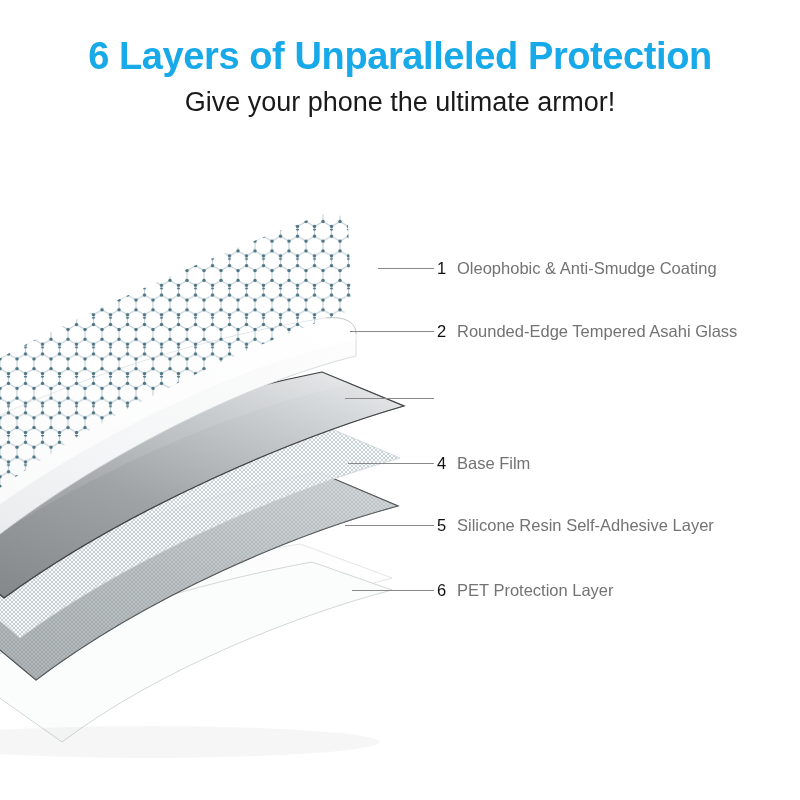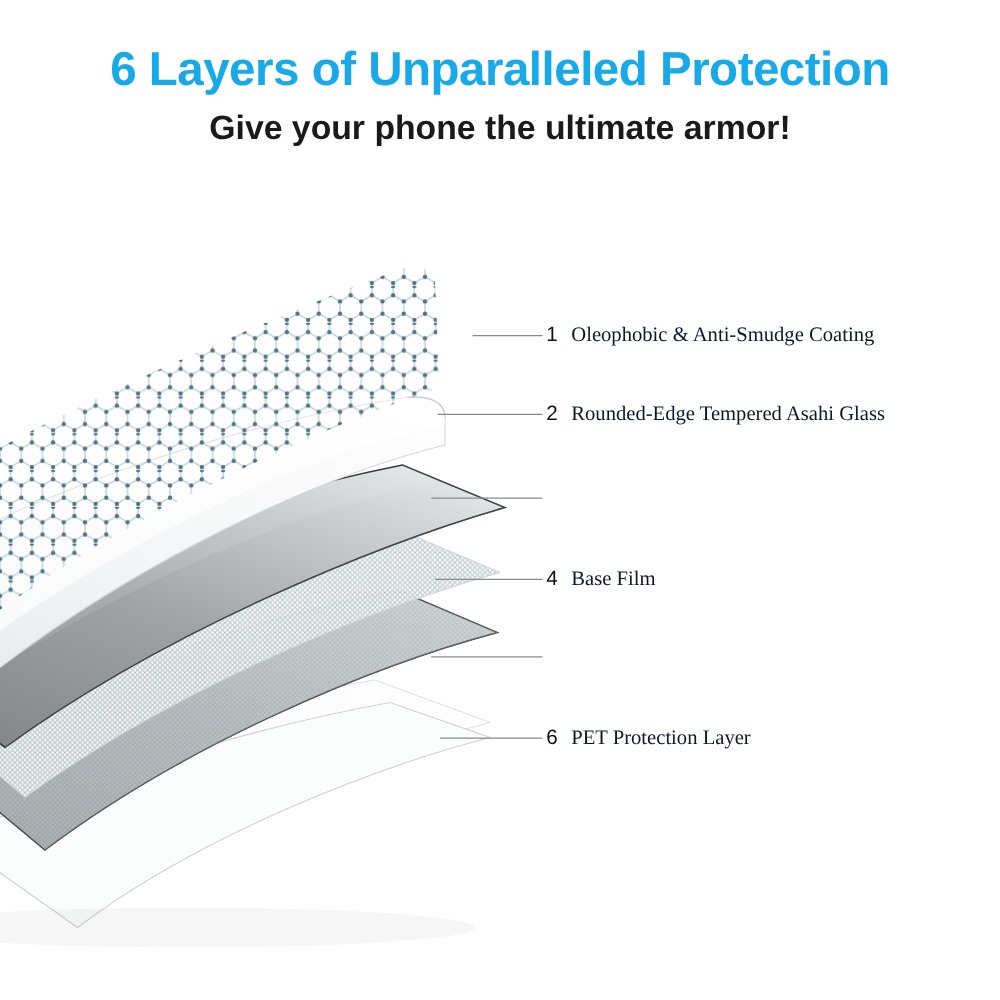--- a/index.html
+++ b/index.html
@@ -31,21 +31,21 @@
     font-weight: bold;
     letter-spacing: -0.4px;
     color: #17a9e8;
     line-height: 1.08;
     white-space: nowrap;
   }
   #page-subtitle {
     margin: 0;
     padding-top: 11px;
     font-size: 27px;
-    font-weight: 700;
+    font-weight: 400;
     color: #1a1a1a;
     line-height: 1.1;
     white-space: nowrap;
   }
 
   
   #diagram {
     position: absolute;
     left: 0;
     top: 170px;
@@ -91,22 +91,21 @@
     color: #101010;
   }
   .callout-num {
     display: inline-block;
     width: 20px;
     font-size: 16.5px;
     color: #101010;
   }
   .callout-label {
     font-size: 16.5px;
-    color: #0f172a;
-    font-family: Liberation Serif, serif;
+    color: #737373;
   }
 </style>
 </head>
 <body>
 
 <div id="header">
   <h1 id="page-title">6 Layers of Unparalleled Protection</h1>
   <p id="page-subtitle">Give your phone the ultimate armor!</p>
 </div>
 
@@ -247,20 +246,23 @@
 
   <div class="callout-row" style="top:280px;">
     <div class="callout-line" style="left:348px; width:86px;"></div>
     <div class="callout-text">
       <span class="callout-num">4</span><span class="callout-label">Base Film</span>
     </div>
   </div>
 
   <div class="callout-row" style="top:342px;">
     <div class="callout-line" style="left:345px; width:89px;"></div>
+    <div class="callout-text">
+      <span class="callout-num">5</span><span class="callout-label">Silicone Resin Self-Adhesive Layer</span>
+    </div>
   </div>
 
   <div class="callout-row" style="top:407px;">
     <div class="callout-line" style="left:352px; width:82px;"></div>
     <div class="callout-text">
       <span class="callout-num">6</span><span class="callout-label">PET Protection Layer</span>
     </div>
   </div>
 
 </div>

